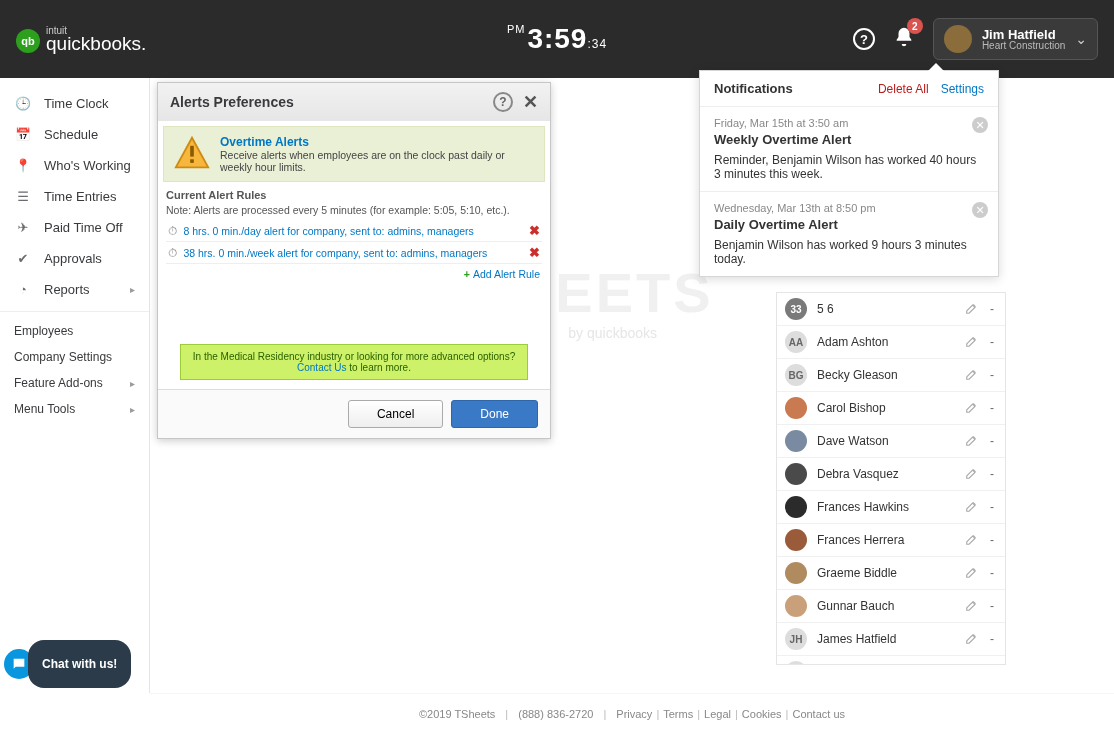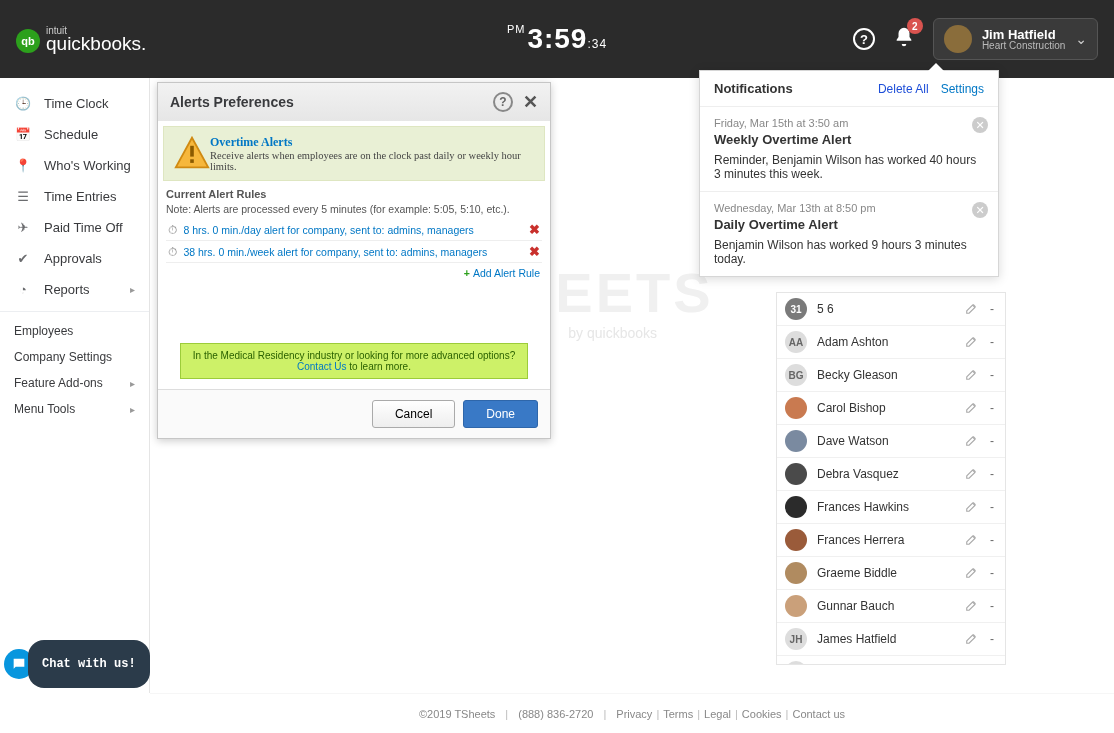--- a/index.html
+++ b/index.html
@@ -87,21 +87,21 @@
     z-index:10;display:flex;flex-direction:column;
   }
   .modal-header{
     background:linear-gradient(#f2f2f2,#e6e6e6);
     padding:8px 12px;display:flex;align-items:center;font-size:14px;font-weight:bold;color:#393a3d;
   }
   .modal-header .spacer{flex:1;}
   .modal-header .qmark{width:20px;height:20px;border:2px solid #888;border-radius:50%;display:flex;align-items:center;justify-content:center;font-size:12px;color:#666;margin-right:10px;cursor:pointer;}
   .modal-header .close{font-size:18px;color:#555;cursor:pointer;}
   .modal-banner{
-    background:#e9f0d5;border:1px solid #dee6c1;margin:5px;padding:8px 10px;display:flex;font-family:Liberation Serif, serif;
+    background:#e9f0d5;border:1px solid #dee6c1;margin:5px;padding:8px 10px;display:flex;gap:10px;
   }
   .warn-icon{width:36px;height:36px;flex-shrink:0;}
   .modal-banner .title{color:#0077c5;font-size:12px;font-weight:bold;}
   .modal-banner .desc{font-size:10.5px;color:#444;}
   .modal-body{padding:0 8px;font-size:10.5px;flex:1;overflow:hidden;}
   .current-rules-title{font-size:11px;font-weight:bold;color:#555;margin:2px 0 3px 0;}
   .note{color:#555;margin-bottom:4px;}
   .rule-row{display:flex;align-items:center;gap:6px;padding:3px 2px;border-bottom:1px solid #eee;}
   .rule-row .clockicon{color:#888;font-size:12px;}
   .rule-row a{color:#0077c5;text-decoration:none;font-size:10.5px;flex:1;}
@@ -111,36 +111,36 @@
   .add-rule a{color:#0077c5;font-size:10.5px;text-decoration:none;}
   .med-box{
     margin:60px 14px 6px 14px;background:#cdf168;border:1px solid #9ccc3a;
     padding:6px 8px;font-size:10px;color:#2b6200;text-align:center;
   }
   .med-box a{color:#0077c5;text-decoration:none;}
   .modal-footer{
     padding:10px 12px;display:flex;justify-content:flex-end;gap:8px;
     border-top:1px solid #ddd;background:#fafafa;
   }
-  .btn{padding:6px 22px;font-size:12px;border-radius:3px;cursor:pointer;border:1px solid #aaa;background:linear-gradient(#fff,#eee);}
+  .btn{padding:6px 28px;font-size:12px;border-radius:3px;cursor:pointer;border:1px solid #aaa;background:linear-gradient(#fff,#eee);}
   .btn-primary{background:#3979c6;border-color:#2e66aa;color:#fff;}
 
   
   .notif-panel{
     position:absolute;top:70px;right:115px;width:300px;
     background:#fff;border:1px solid #d6d6d6;box-shadow:0 2px 10px rgba(0,0,0,.15);
     z-index:12; font-size:12px;
   }
   .notif-panel::before{
     content:"";position:absolute;top:-8px;right:54px;
     border-left:8px solid transparent;border-right:8px solid transparent;border-bottom:8px solid #fff;
   }
   .notif-head{padding:10px 14px;display:flex;align-items:center;font-size:13px;font-weight:bold;color:#333;}
   .notif-head .flex{flex:1;}
-  .notif-head .del-all{color:#1d4ed8;font-size:12px;font-weight:normal;margin-right:12px;cursor:pointer;}
+  .notif-head .del-all{color:#b91c1c;font-size:12px;font-weight:normal;margin-right:12px;cursor:pointer;}
   .notif-head .settings{color:#0077c5;font-size:12px;font-weight:normal;cursor:pointer;}
   .notif-item{padding:10px 14px;border-top:1px solid #eee;position:relative;}
   .notif-item .time{color:#888;font-size:11px;}
   .notif-item .title{font-weight:bold;font-size:13px;color:#333;margin:3px 0 6px 0;}
   .notif-item .body{font-size:12px;color:#333;}
   .notif-item .closebtn{
     position:absolute;top:10px;right:10px;width:16px;height:16px;border-radius:50%;
     background:#ccc;color:#fff;font-size:11px;display:flex;align-items:center;justify-content:center;cursor:pointer;
   }
 
@@ -168,21 +168,21 @@
 
   
   .chat{
     position:absolute;left:4px;bottom:45px;display:flex;align-items:center;gap:0;z-index:20;
   }
   .chat .bubble{
     width:30px;height:30px;border-radius:50%;background:#0896de;display:flex;align-items:center;justify-content:center;
   }
   .chat .bubble svg{width:16px;height:16px;fill:#fff;}
   .chat .label{
-    background:#2b3b4a;color:#fff;font-size:12px;font-weight:bold;padding:17px 14px;border-radius:16px;margin-left:-6px;font-family:Liberation Mono, monospace;
+    background:#2b3b4a;color:#fff;font-size:12px;font-weight:bold;padding:17px 14px;border-radius:16px;margin-left:-6px;
   }
 </style>
 </head>
 <body>
 
 <div class="topbar">
   <div class="logo-area">
     <div class="qb-logo">qb</div>
     <div class="brand">
       <small>intuit</small>
@@ -333,21 +333,21 @@
         <div class="time">Wednesday, Mar 13th at 8:50 pm</div>
         <div class="title">Daily Overtime Alert</div>
         <div class="body">Benjamin Wilson has worked 9 hours 3 minutes today.</div>
       </div>
     </div>
 </div>
 
 <div class="whopanel">
   <div id="who-rows">
       <div class="whorow">
-        <div class="avatar badge56">31</div>
+        <div class="avatar badge56">33</div>
         <div class="name">5 6</div>
         <span class="edit"><svg width="14" height="14" viewBox="0 0 24 24" fill="none" stroke="#aaa" stroke-width="2">
             <path d="M3 17l10-10 4 4-10 10H3v-4z"></path>
             <path d="M14 6l4 4"></path>
           </svg></span>
         <span class="dash">-</span>
       </div>
       <div class="whorow">
         <div class="avatar">AA</div>
         <div class="name">Adam Ashton</div>

